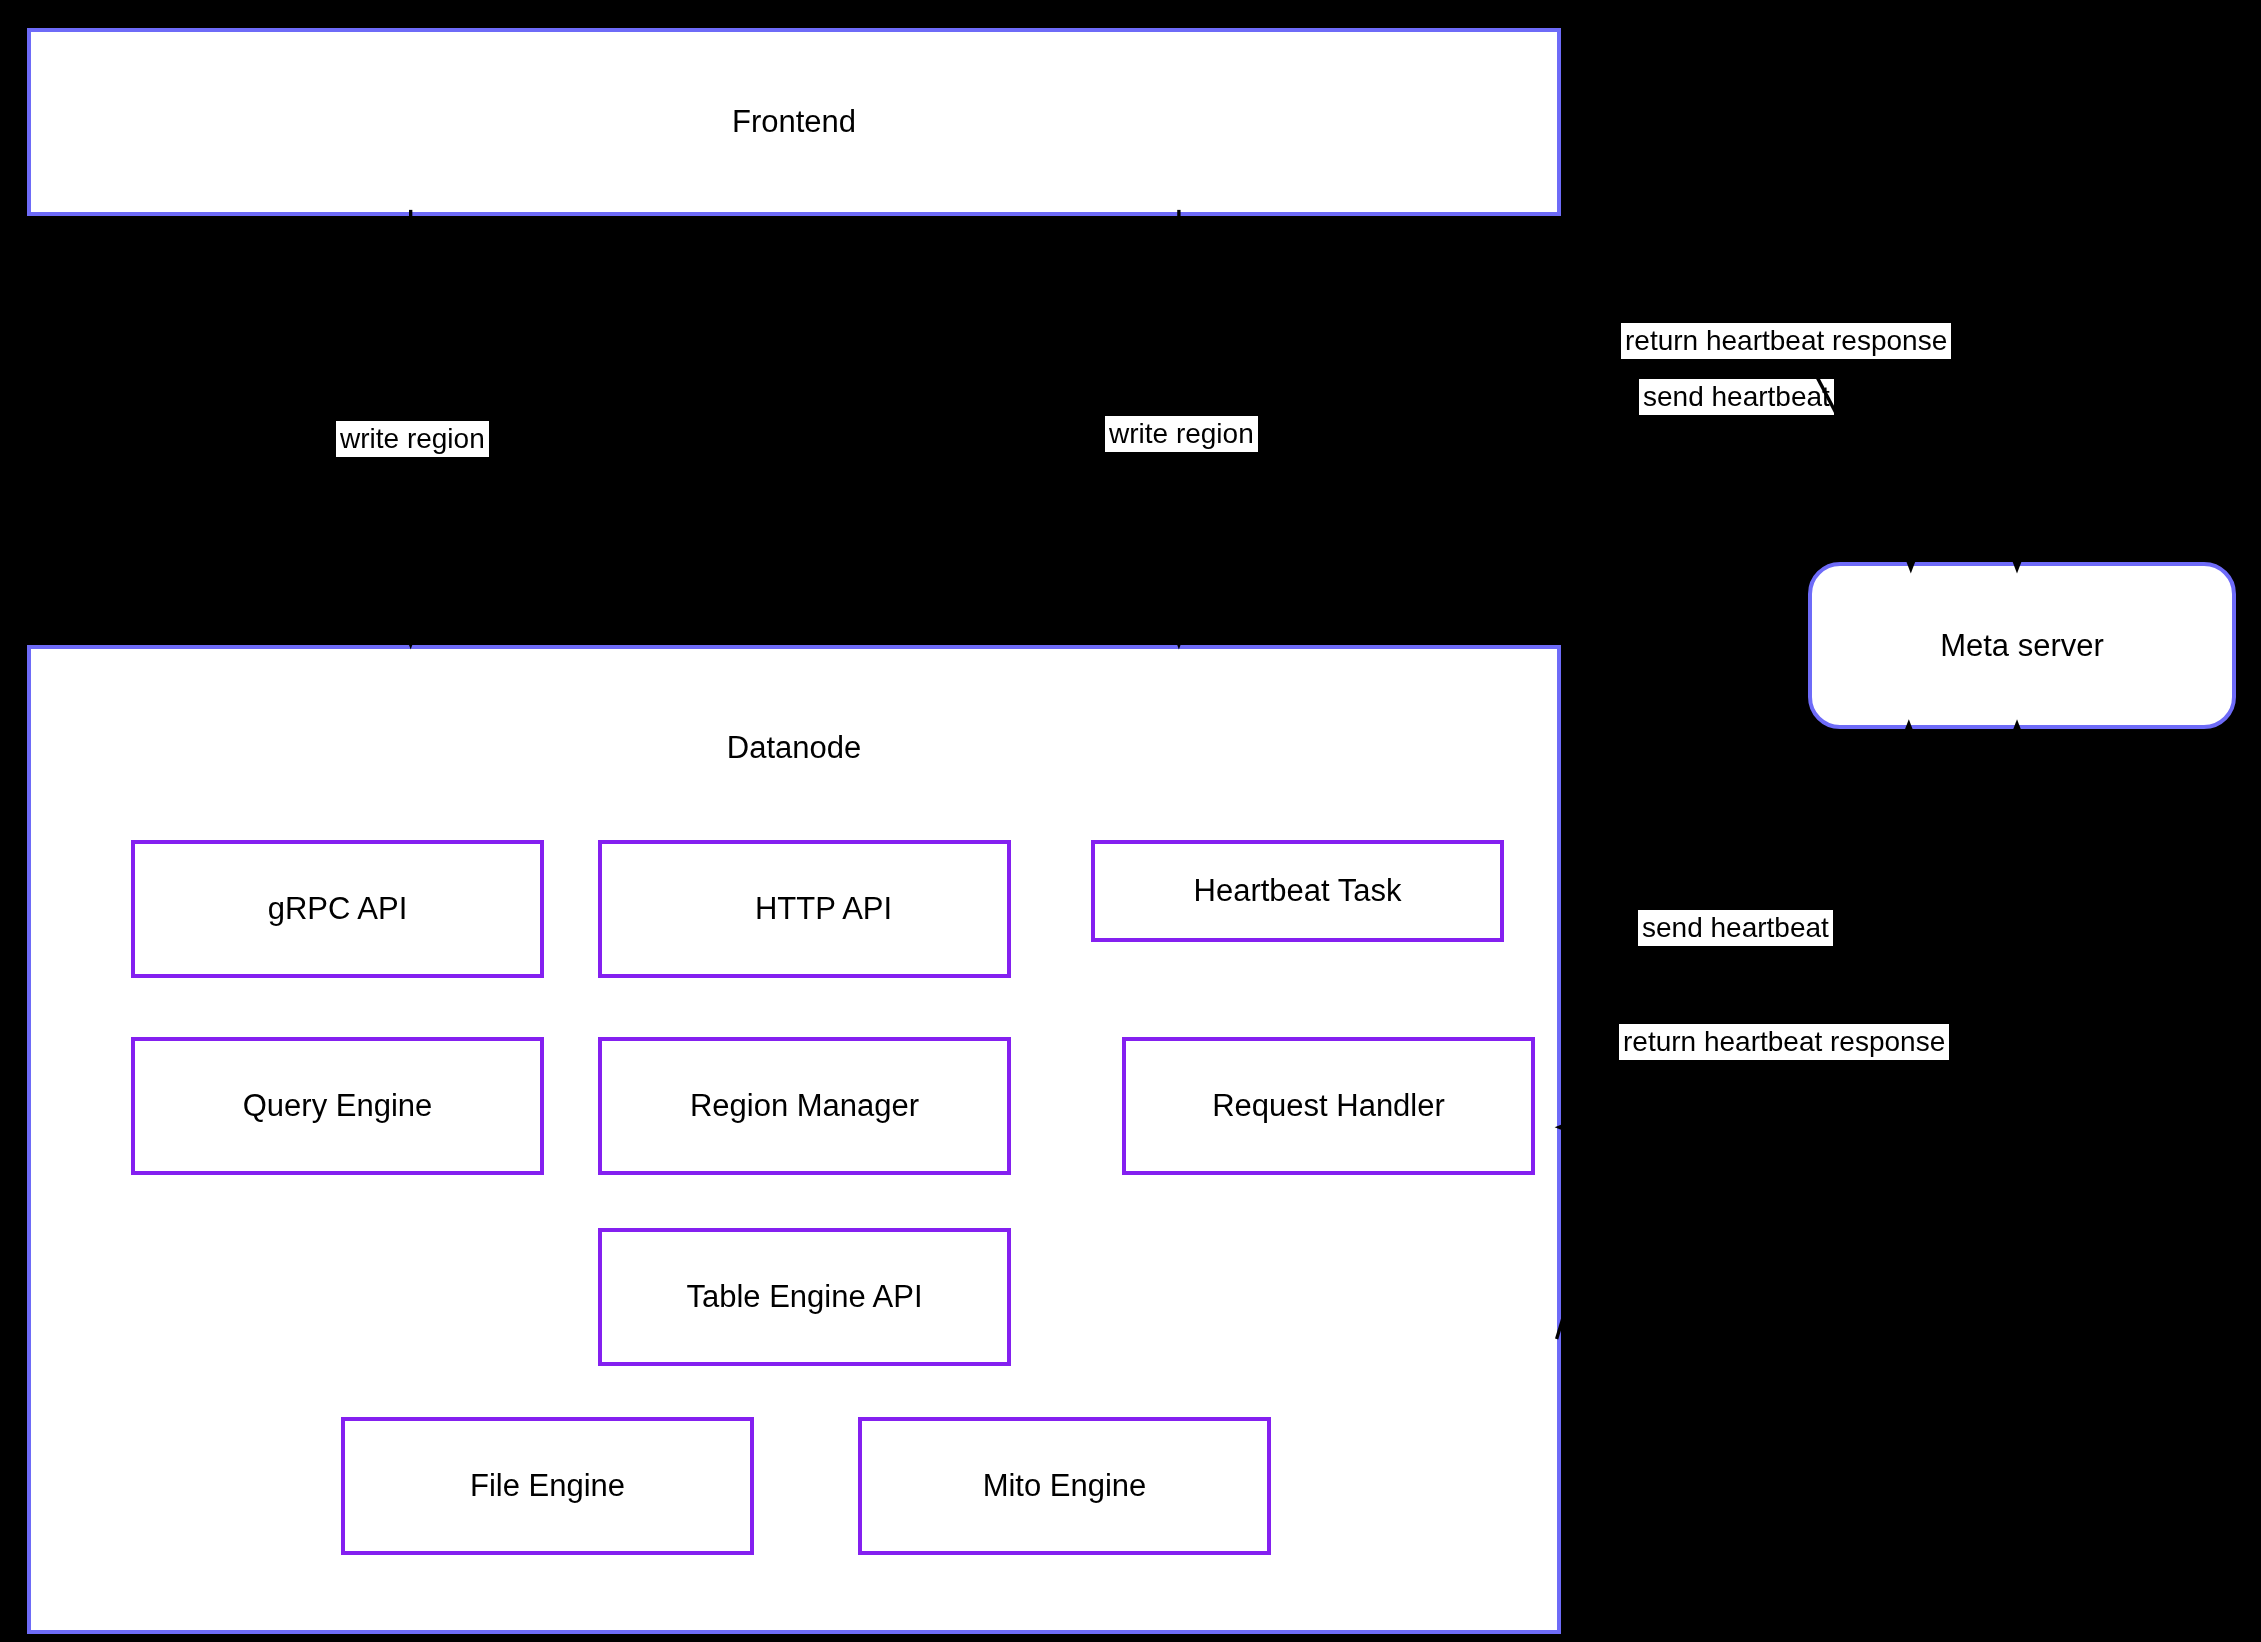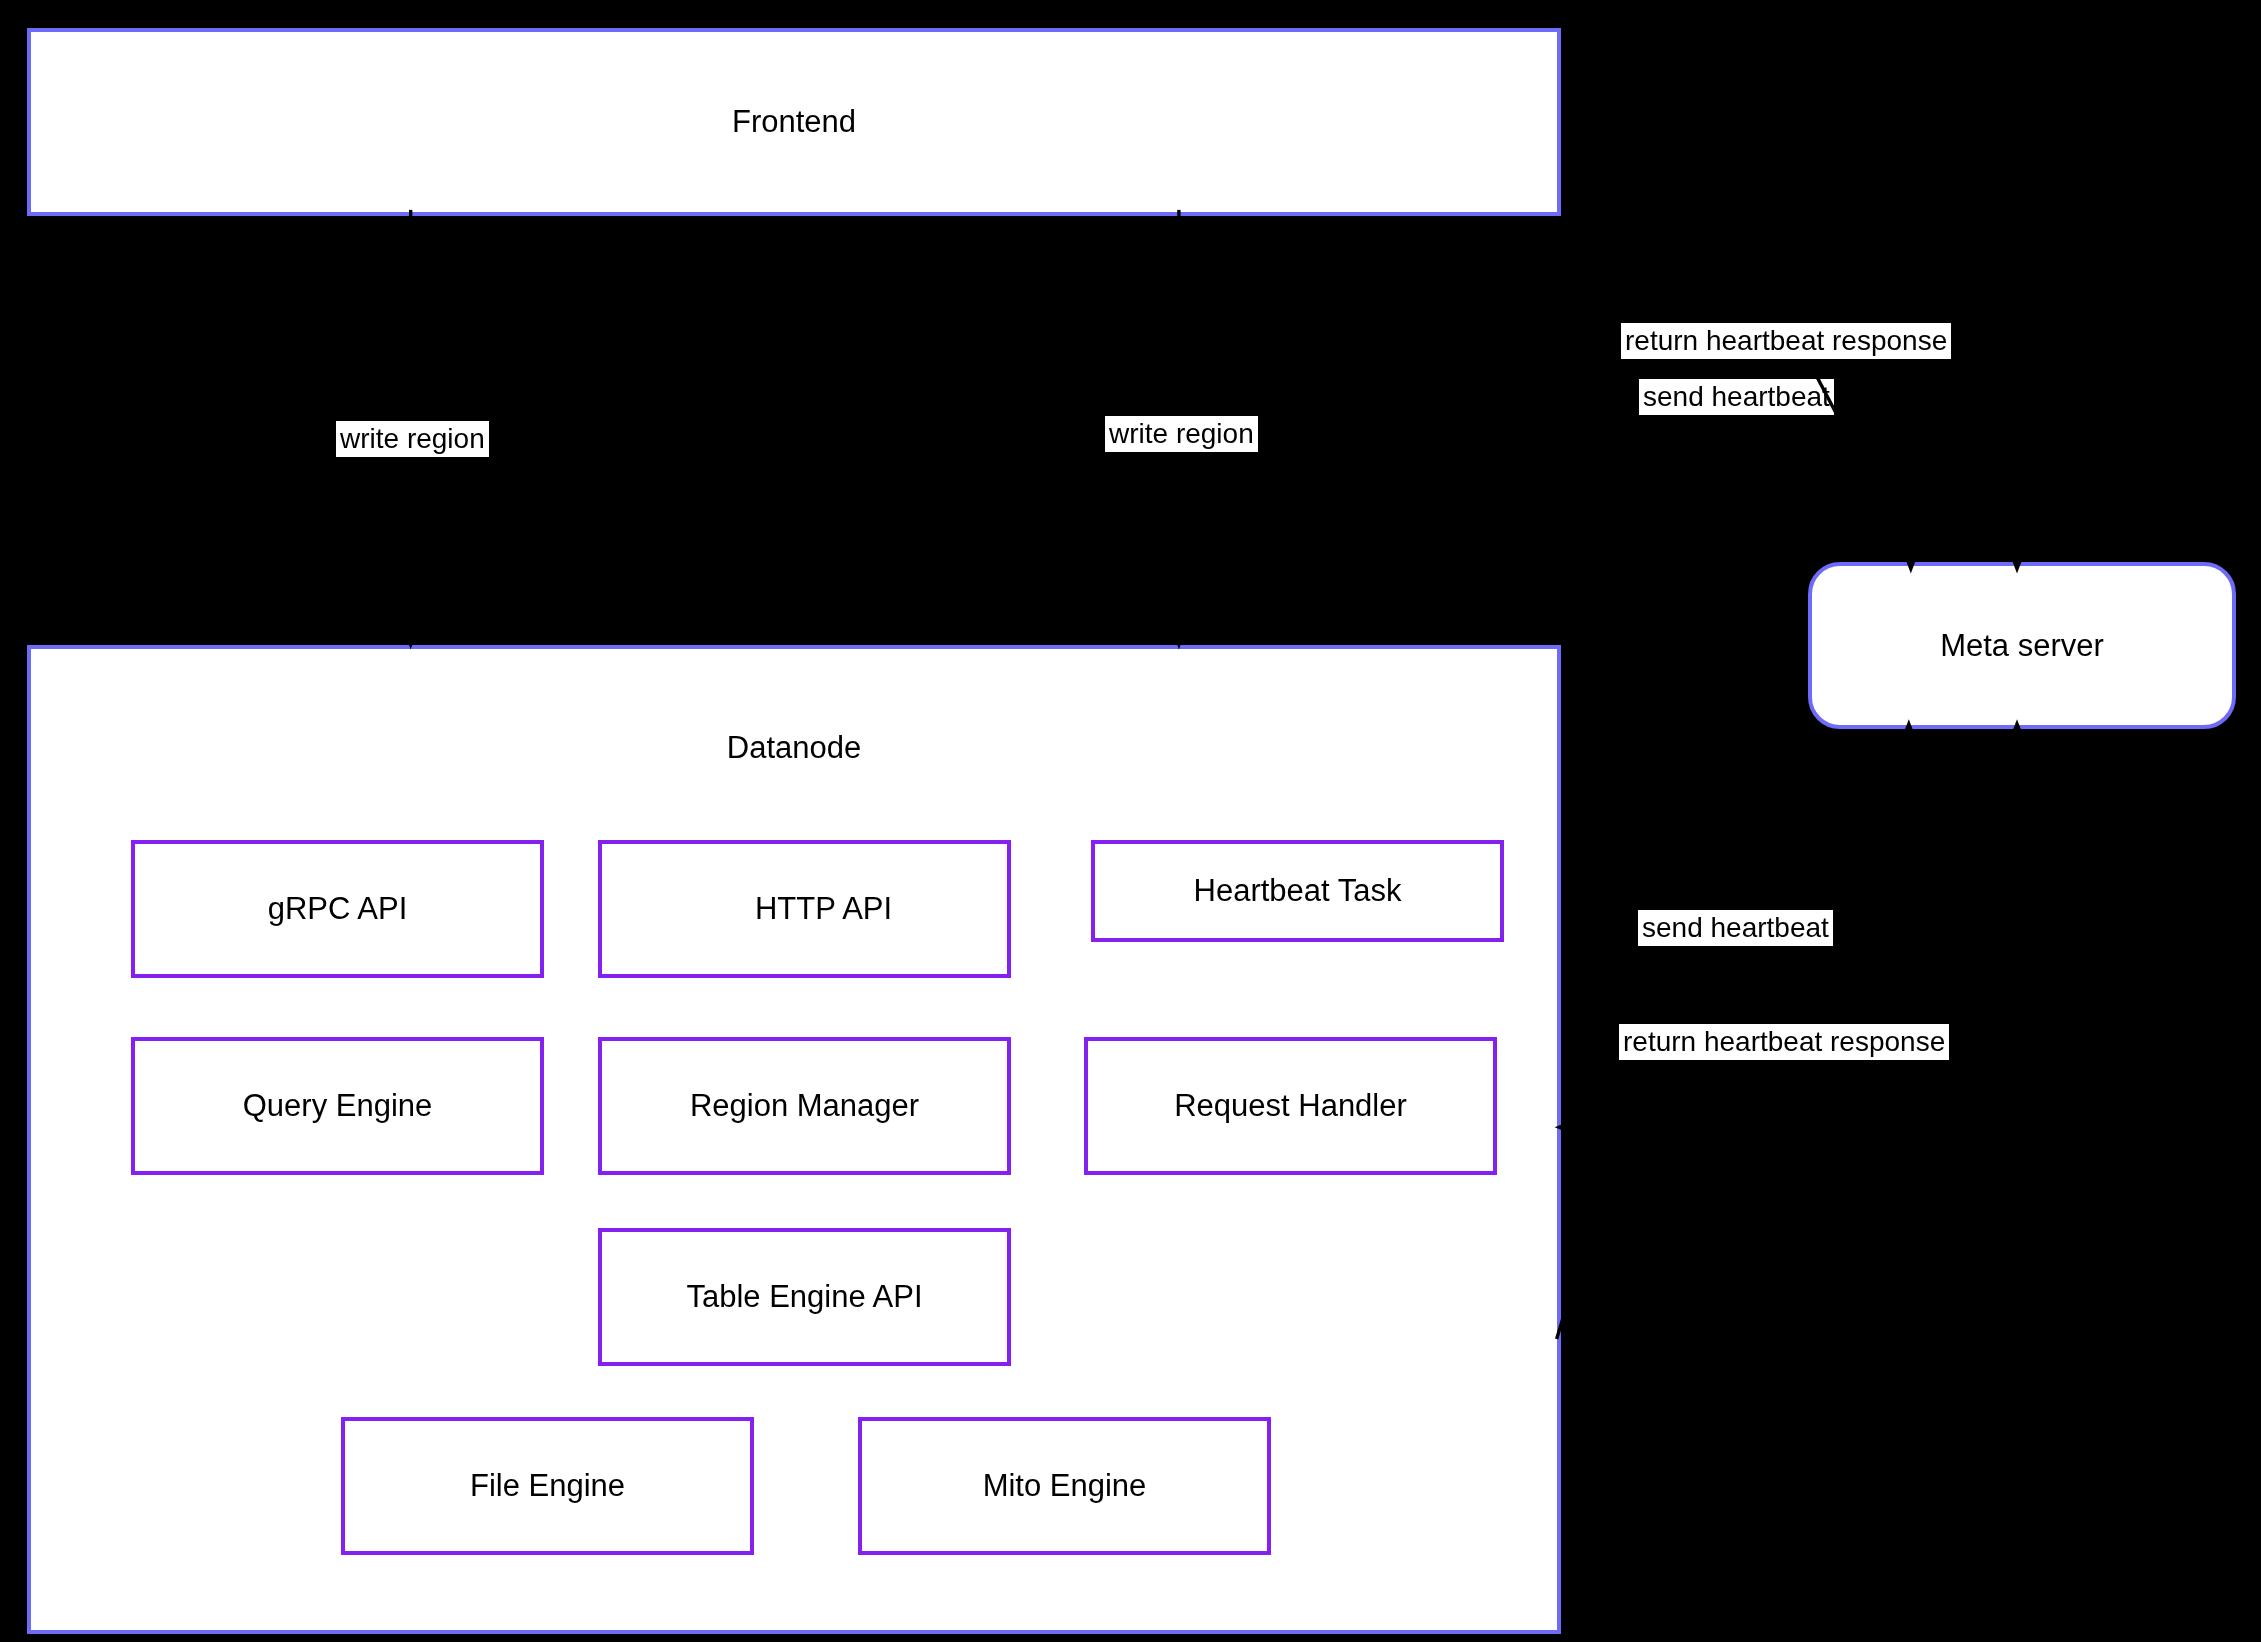--- a/index.html
+++ b/index.html
@@ -81,21 +81,21 @@
   <div class="node inner" style="left:1061px;top:840px;width:413px;height:102px;margin-left:30px;">
     <span>Heartbeat Task</span>
   </div>
 
   <div class="node inner" style="left:131px;top:1037px;width:413px;height:138px;">
     <span>Query Engine</span>
   </div>
   <div class="node inner" style="left:598px;top:1037px;width:413px;height:138px;">
     <span>Region Manager</span>
   </div>
-  <div class="node inner" style="left:1084px;top:1037px;width:413px;height:138px;">
+  <div class="node inner" style="left:1122px;top:1037px;width:413px;height:138px;">
     <span>Request Handler</span>
   </div>
 
   <div class="node inner" style="left:598px;top:1228px;width:413px;height:138px;">
     <span>Table Engine API</span>
   </div>
 
   <div class="node inner" style="left:341px;top:1417px;width:413px;height:138px;">
     <span>File Engine</span>
   </div>

